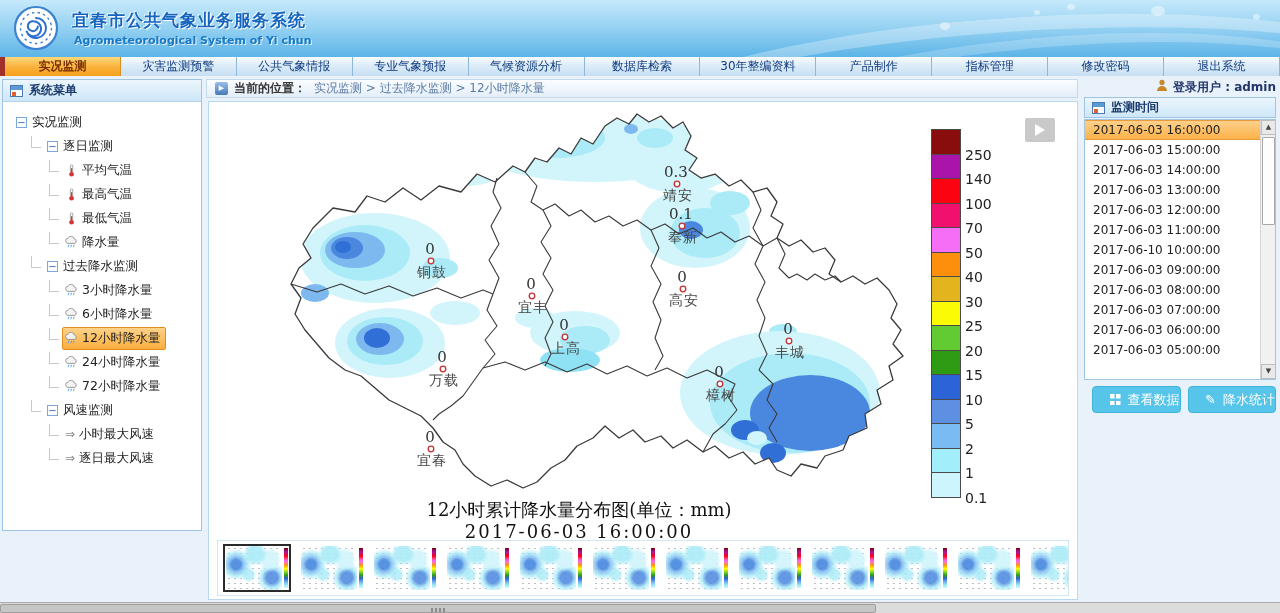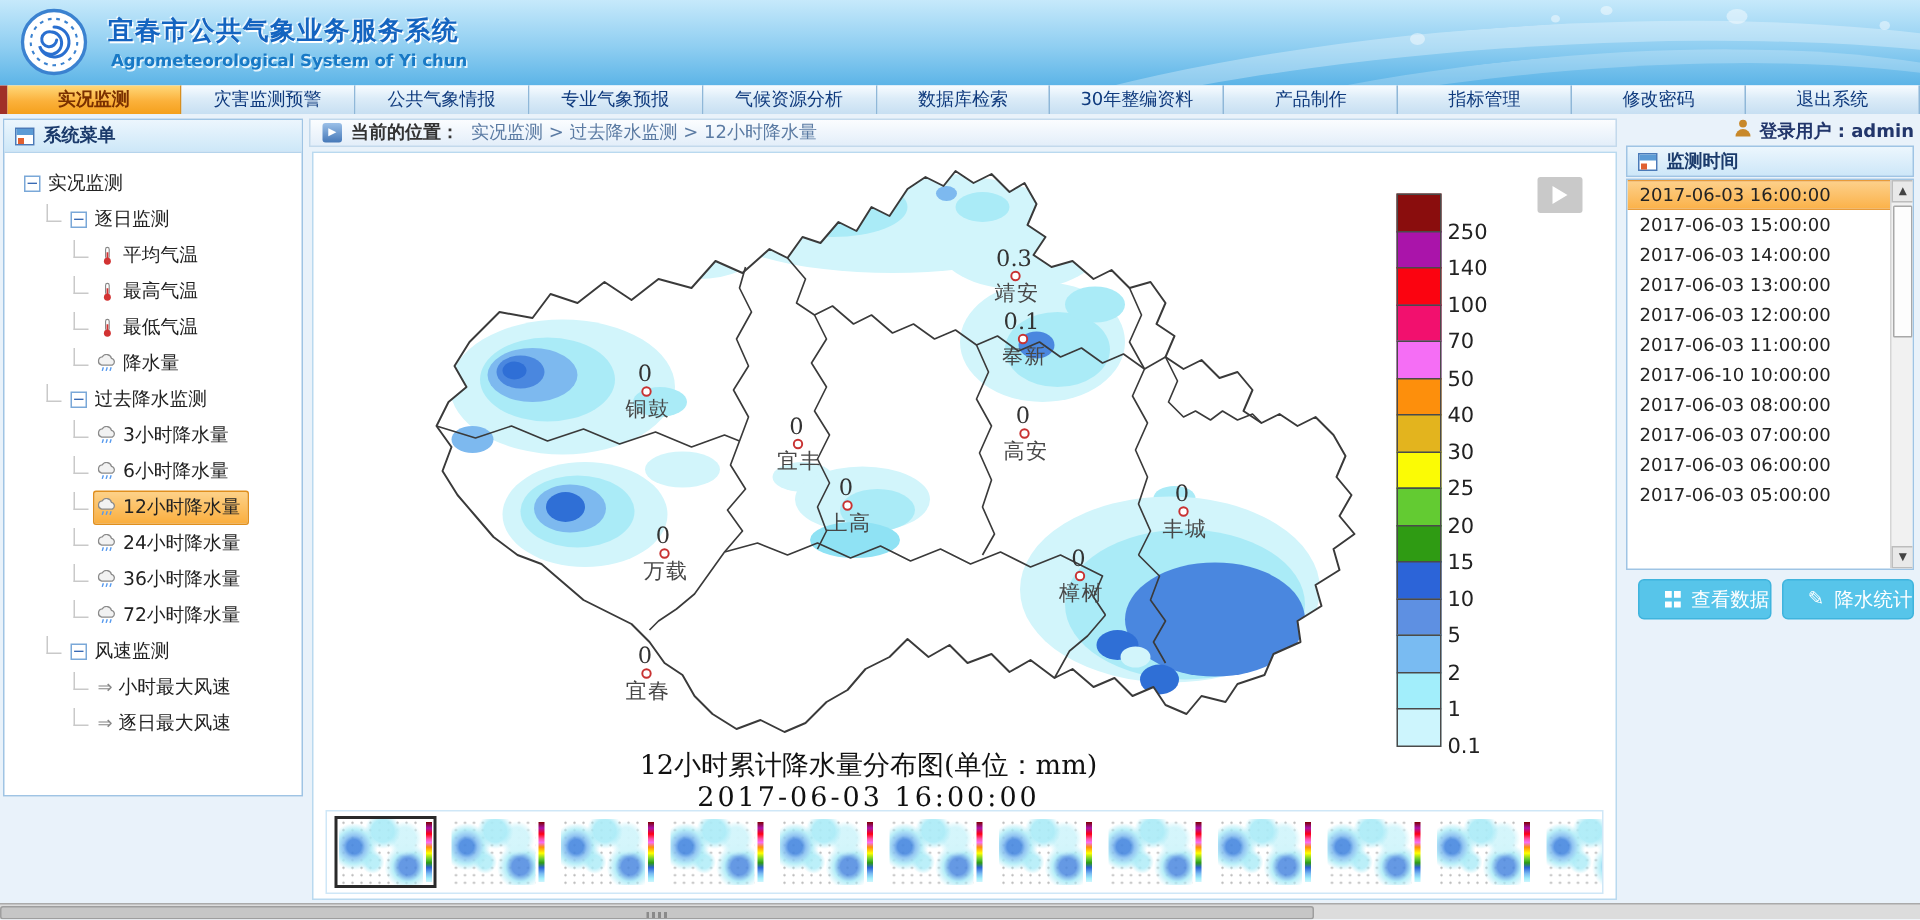--- a/index.html
+++ b/index.html
@@ -286,32 +286,20 @@
         <div class="trow lvl2">
           <span class="elbow"></span>
           <span class="titem">
             <svg class="ticon" viewBox="0 0 14 13">
               <path d="M3 7.5a3 3 0 0 1 .4-5.9A3.6 3.6 0 0 1 10 2.6 2.6 2.6 0 0 1 10.6 7.5z" fill="#f2f2f2" stroke="#8a8a8a" stroke-width="0.9"></path>
               <line x1="4.2" y1="9" x2="3.4" y2="11.6" stroke="#5599ee" stroke-width="1"></line>
               <line x1="7" y1="9" x2="6.2" y2="11.6" stroke="#5599ee" stroke-width="1"></line>
               <line x1="9.8" y1="9" x2="9" y2="11.6" stroke="#5599ee" stroke-width="1"></line>
             </svg>
             <span class="tlabel">24小时降水量</span>
-          </span>
-        </div>
-        <div class="trow lvl2">
-          <span class="elbow"></span>
-          <span class="titem">
-            <svg class="ticon" viewBox="0 0 14 13">
-              <path d="M3 7.5a3 3 0 0 1 .4-5.9A3.6 3.6 0 0 1 10 2.6 2.6 2.6 0 0 1 10.6 7.5z" fill="#f2f2f2" stroke="#8a8a8a" stroke-width="0.9"></path>
-              <line x1="4.2" y1="9" x2="3.4" y2="11.6" stroke="#5599ee" stroke-width="1"></line>
-              <line x1="7" y1="9" x2="6.2" y2="11.6" stroke="#5599ee" stroke-width="1"></line>
-              <line x1="9.8" y1="9" x2="9" y2="11.6" stroke="#5599ee" stroke-width="1"></line>
-            </svg>
-            <span class="tlabel">36小时降水量</span>
           </span>
         </div>
         <div class="trow lvl2">
           <span class="elbow"></span>
           <span class="titem">
             <svg class="ticon" viewBox="0 0 14 13">
               <path d="M3 7.5a3 3 0 0 1 .4-5.9A3.6 3.6 0 0 1 10 2.6 2.6 2.6 0 0 1 10.6 7.5z" fill="#f2f2f2" stroke="#8a8a8a" stroke-width="0.9"></path>
               <line x1="4.2" y1="9" x2="3.4" y2="11.6" stroke="#5599ee" stroke-width="1"></line>
               <line x1="7" y1="9" x2="6.2" y2="11.6" stroke="#5599ee" stroke-width="1"></line>
               <line x1="9.8" y1="9" x2="9" y2="11.6" stroke="#5599ee" stroke-width="1"></line>
@@ -582,20 +570,21 @@
   </div>
   <div id="timelist">
     <div id="rows" style="margin-right:15px;">
         <div class="trow2 sel">2017-06-03 16:00:00</div>
         <div class="trow2">2017-06-03 15:00:00</div>
         <div class="trow2">2017-06-03 14:00:00</div>
         <div class="trow2">2017-06-03 13:00:00</div>
         <div class="trow2">2017-06-03 12:00:00</div>
         <div class="trow2">2017-06-03 11:00:00</div>
         <div class="trow2">2017-06-10 10:00:00</div>
+        <div class="trow2">2017-06-03 09:00:00</div>
         <div class="trow2">2017-06-03 08:00:00</div>
         <div class="trow2">2017-06-03 07:00:00</div>
         <div class="trow2">2017-06-03 06:00:00</div>
         <div class="trow2">2017-06-03 05:00:00</div>
       </div>
     <div id="vscroll">
       <div class="varrow" style="top:0;">▲</div>
       <div id="vthumb"></div>
       <div class="varrow" style="bottom:0;">▼</div>
     </div>

